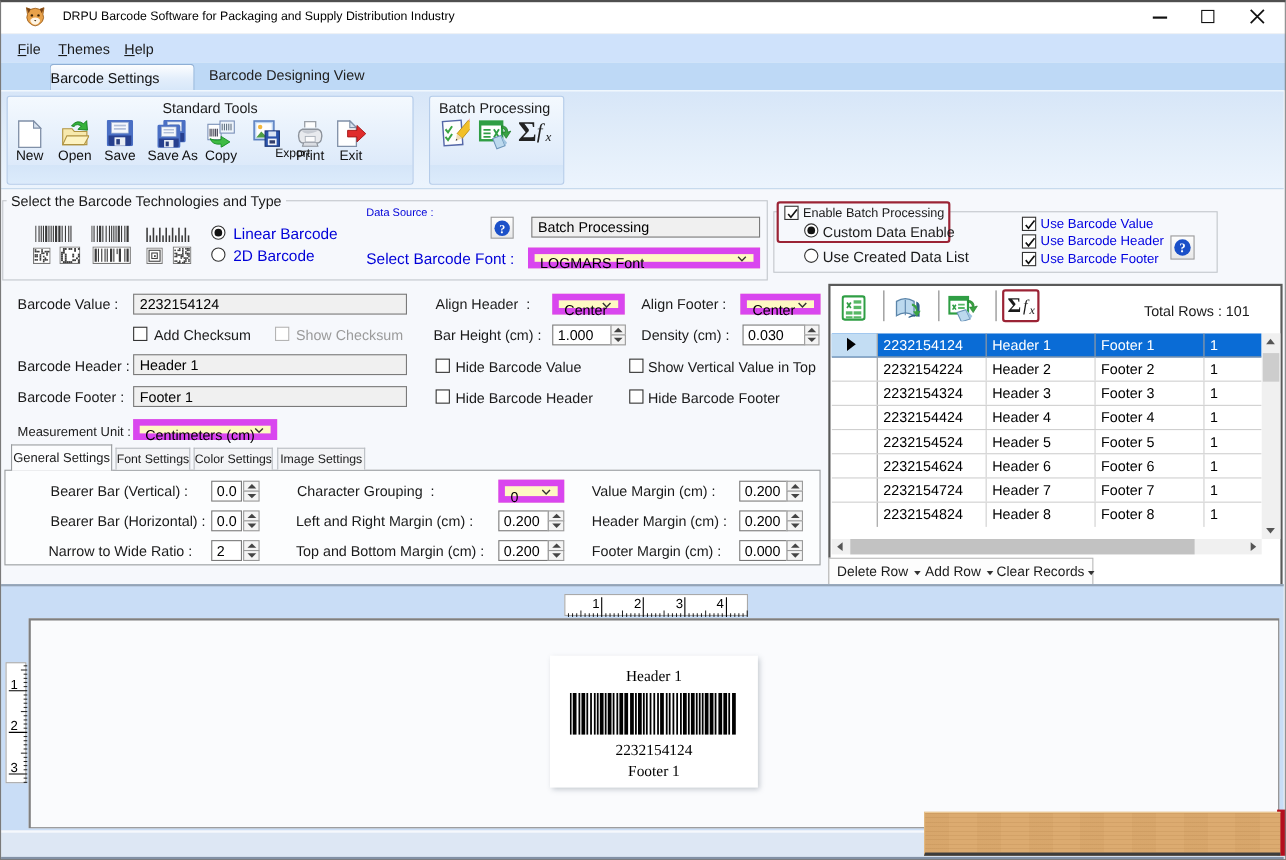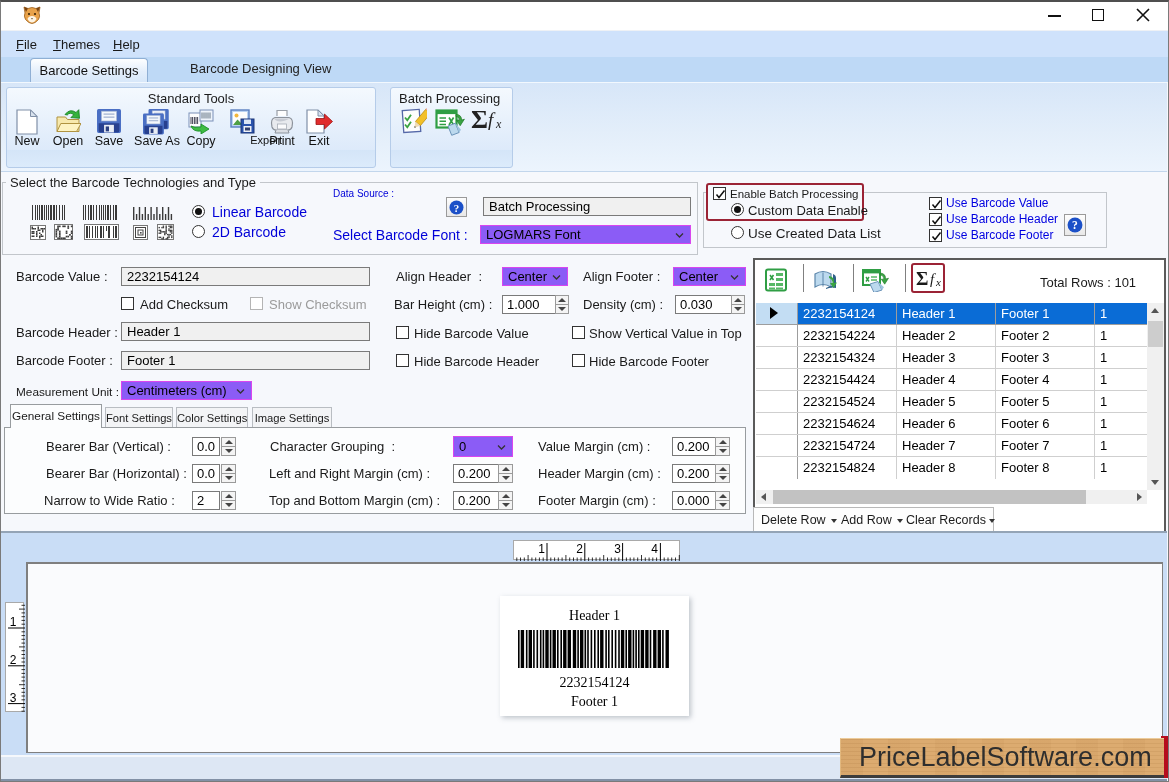--- a/index.html
+++ b/index.html
@@ -1,21 +1,21 @@
 <!DOCTYPE html>
 <html><head><meta charset="utf-8"><style>
 *{margin:0;padding:0;box-sizing:border-box}
 html,body{width:1169px;height:782px;overflow:hidden}
 body{position:relative;font-family:"Liberation Sans",sans-serif;background:#f6f8fc;font-size:13px;color:#1a1a1a}
 .abs{position:absolute}
 .frame{position:absolute;left:0;top:0;width:1169px;height:782px;border:1px solid #7a7a7a;border-top:2px solid #4f4f4f;pointer-events:none;z-index:99}
 svg{display:block}
 
 .tb{position:absolute;background:#f0f0f0;border:1px solid #7a7a7a;font-size:13px;line-height:17px;padding-left:5px;color:#000}
-.dd{position:absolute;background:#8b5cf6;border:1px solid #d946ef;font-size:13px;color:#000;padding-left:5px}
+.dd{position:absolute;background:#fef9c3;border:6px solid #d946ef;font-size:13px;color:#000;padding-left:5px}
 .dd .chev{position:absolute;right:6px;top:50%;margin-top:-4px;width:9px;height:9px}
 .spinbox{position:absolute;background:#fff;border:1px solid #7a7a7a;font-size:13px;color:#000;padding-left:4px}
 .spinbtn{position:absolute;background:#f4f4f4;border:1px solid #9a9a9a}
 .spinbtn i{position:absolute;left:50%;top:50%;width:0;height:0;border-style:solid}
 .up i{margin:-2px 0 0 -4px;border-width:0 4px 4px 4px;border-color:transparent transparent #444 transparent}
 .dn i{margin:-2px 0 0 -4px;border-width:4px 4px 0 4px;border-color:#444 transparent transparent transparent}
 .cb{position:absolute;width:13px;height:13px;background:#fff;border:1px solid #333}
 .cb svg{position:absolute;left:0px;top:0px}
 .radio{position:absolute;width:13px;height:13px;background:#fff;border:1px solid #333;border-radius:50%}
 .radio.sel:after{content:"";position:absolute;left:2px;top:2px;width:7px;height:7px;border-radius:50%;background:#111}
@@ -28,35 +28,36 @@
 <div class="abs" style="left:0;top:0;width:1169px;height:31px;background:#fff;border-bottom:1px solid #eef1f5">
   <svg class="abs" style="left:22px;top:5px" width="20" height="20" viewBox="0 0 20 20">
     <path d="M2 2 L6 3.5 Q10 1.5 14 3.5 L18 2 L17 8 Q18.5 11 16.5 14.5 Q13 18.5 10 18.5 Q7 18.5 3.5 14.5 Q1.5 11 3 8 Z" fill="#e8a24a" stroke="#9c5f1c" stroke-width="0.8"></path>
     <path d="M2 2 L6 3.5 L4 7 Z" fill="#7a4312"></path>
       <path d="M18 2 L14 3.5 L16 7 Z" fill="#7a4312"></path>
     <path d="M10 11 Q6.5 11 5.5 14 Q7.5 17.5 10 17.5 Q12.5 17.5 14.5 14 Q13.5 11 10 11z" fill="#fdf4e4"></path>
     <circle cx="7" cy="9" r="1.1" fill="#3a2408"></circle>
       <circle cx="13" cy="9" r="1.1" fill="#3a2408"></circle>
     <path d="M9 13.2 h2 l-1 1.4z" fill="#3a2408"></path>
   </svg>
+  <div class="lbl" style="left:57px;top:9px;font-size:11.2px;color:#000">DRPU Barcode Software for Packaging and Supply Distribution Industry</div>
   <div class="abs" style="left:1048px;top:15px;width:13px;height:1.6px;background:#111"></div>
   <div class="abs" style="left:1092px;top:9px;width:12px;height:12px;border:1.6px solid #111"></div>
   <svg class="abs" style="left:1136px;top:8px" width="14" height="14" viewBox="0 0 14 14">
       <path d="M1 1 L13 13 M13 1 L1 13" stroke="#111" stroke-width="1.6"></path>
     </svg>
 </div>
 
 <div class="abs" style="left:0;top:31px;width:1169px;height:26px;background:#cfe2fb">
   <div class="lbl" style="left:16px;top:6px;font-size:13px"><u>F</u>ile</div>
   <div class="lbl" style="left:53px;top:6px;font-size:13px"><u>T</u>hemes</div>
   <div class="lbl" style="left:113px;top:6px;font-size:13px"><u>H</u>elp</div>
 </div>
 
 <div class="abs" style="left:0;top:57px;width:1169px;height:25px;background:#bed9f6">
-  <div class="abs" style="left:30px;top:1px;width:118px;height:24px;background:linear-gradient(#fdfeff,#e3eefb 55%,#d7e7f9);border:1px solid #8fafd4;border-bottom:none;border-radius:4px 4px 0 0;text-align:center;line-height:23px;font-size:13px;color:#111">Barcode Settings</div>
+  <div class="abs" style="left:45px;top:1px;width:132px;height:24px;background:linear-gradient(#fdfeff,#e3eefb 55%,#d7e7f9);border:1px solid #8fafd4;border-bottom:none;border-radius:4px 4px 0 0;line-height:23px;font-size:13px;color:#111">Barcode Settings</div>
   <div class="lbl" style="left:190px;top:4px;font-size:13px;color:#222">Barcode Designing View</div>
 </div>
 
 <div class="abs" style="left:1px;top:82px;width:1166px;height:90px;background:linear-gradient(#d7e6f8,#e3eefa 55%,#ecf4fd);border-top:1px solid #f2f8fe;border-bottom:1px solid #c2d6ec"></div>
 
 <div class="abs" style="left:6px;top:87px;width:370px;height:81px;border:1px solid #b5cce9;border-radius:3px;background:linear-gradient(#f4f9fe,#ddeafa 78%,#d4e5f8 78%,#dcebfb)">
   <div class="lbl" style="left:0;top:3px;width:100%;text-align:center;font-size:13px;color:#1c1c1c">Standard Tools</div>
 </div>
 
 <div class="abs" style="left:390px;top:87px;width:123px;height:81px;border:1px solid #b5cce9;border-radius:3px;background:linear-gradient(#f4f9fe,#ddeafa 78%,#d4e5f8 78%,#dcebfb)">
@@ -838,16 +839,15 @@
     </div>
   <div style="position:absolute;left:0;top:79px;width:100%;text-align:center;font-family:'Liberation Serif',serif;font-size:14px;color:#000">2232154124</div>
   <div style="position:absolute;left:0;top:98px;width:100%;text-align:center;font-family:'Liberation Serif',serif;font-size:14px;color:#000">Footer 1</div>
 </div>
 
 <div class="abs" style="left:1px;top:755px;width:1166px;height:27px;background:#dde7f4;border-top:2px solid #f5f8fc;border-bottom:3px solid #8291a6"></div>
 
 <div class="abs" style="left:1161px;top:736px;width:8px;height:42px;background:#b50d1d"></div>
 <div class="abs" style="left:840px;top:738px;width:324px;height:40px;background:#dcab70;border-top:1px solid #eccb9a;border-left:1px solid #e2b87f;border-bottom:3px solid #3c3c3c;overflow:hidden">
   <div style="position:absolute;inset:0;background:repeating-linear-gradient(180deg,rgba(130,80,25,.10) 0 1px,rgba(0,0,0,0) 1px 4px),repeating-linear-gradient(90deg,rgba(160,105,45,.07) 0 22px,rgba(0,0,0,0) 22px 47px)"></div>
-  <div style="position:absolute;left:18px;top:3px;font-size:27px;color:#2e2e2e;white-space:nowrap">PriceLabelSoftware.com</div>
 </div>
 
 <div class="frame"></div>
 
 </body></html>

